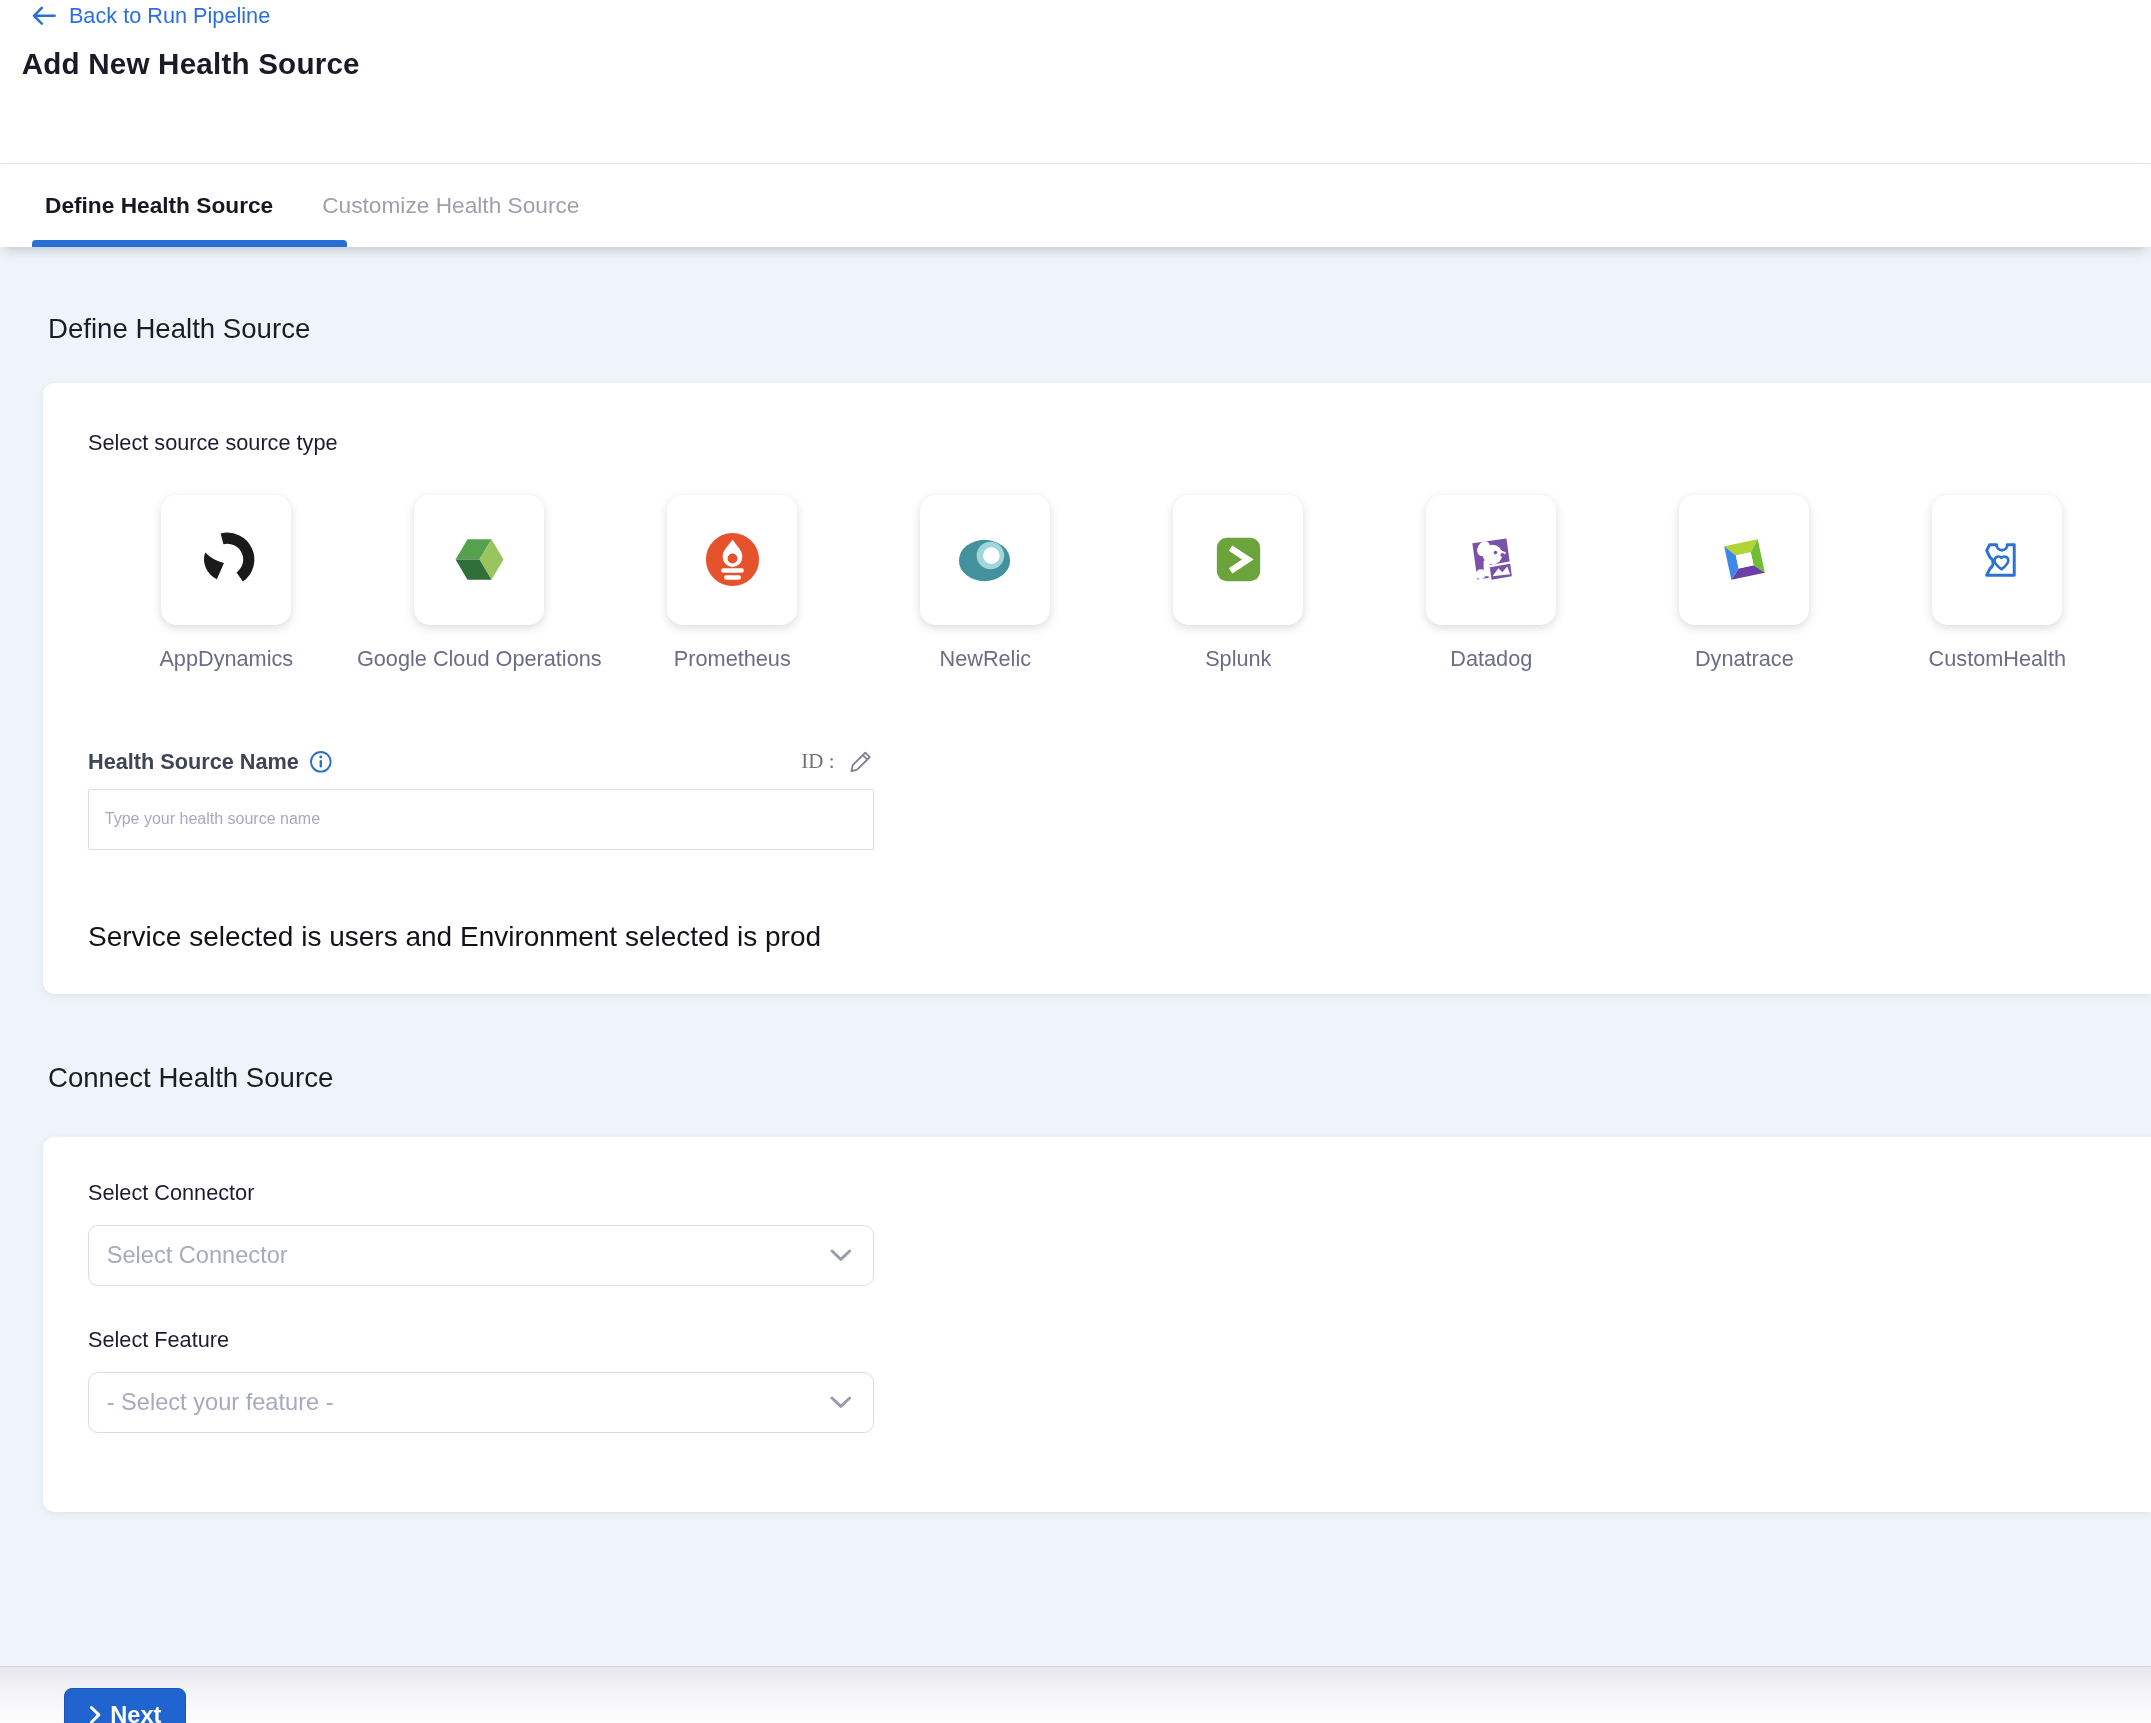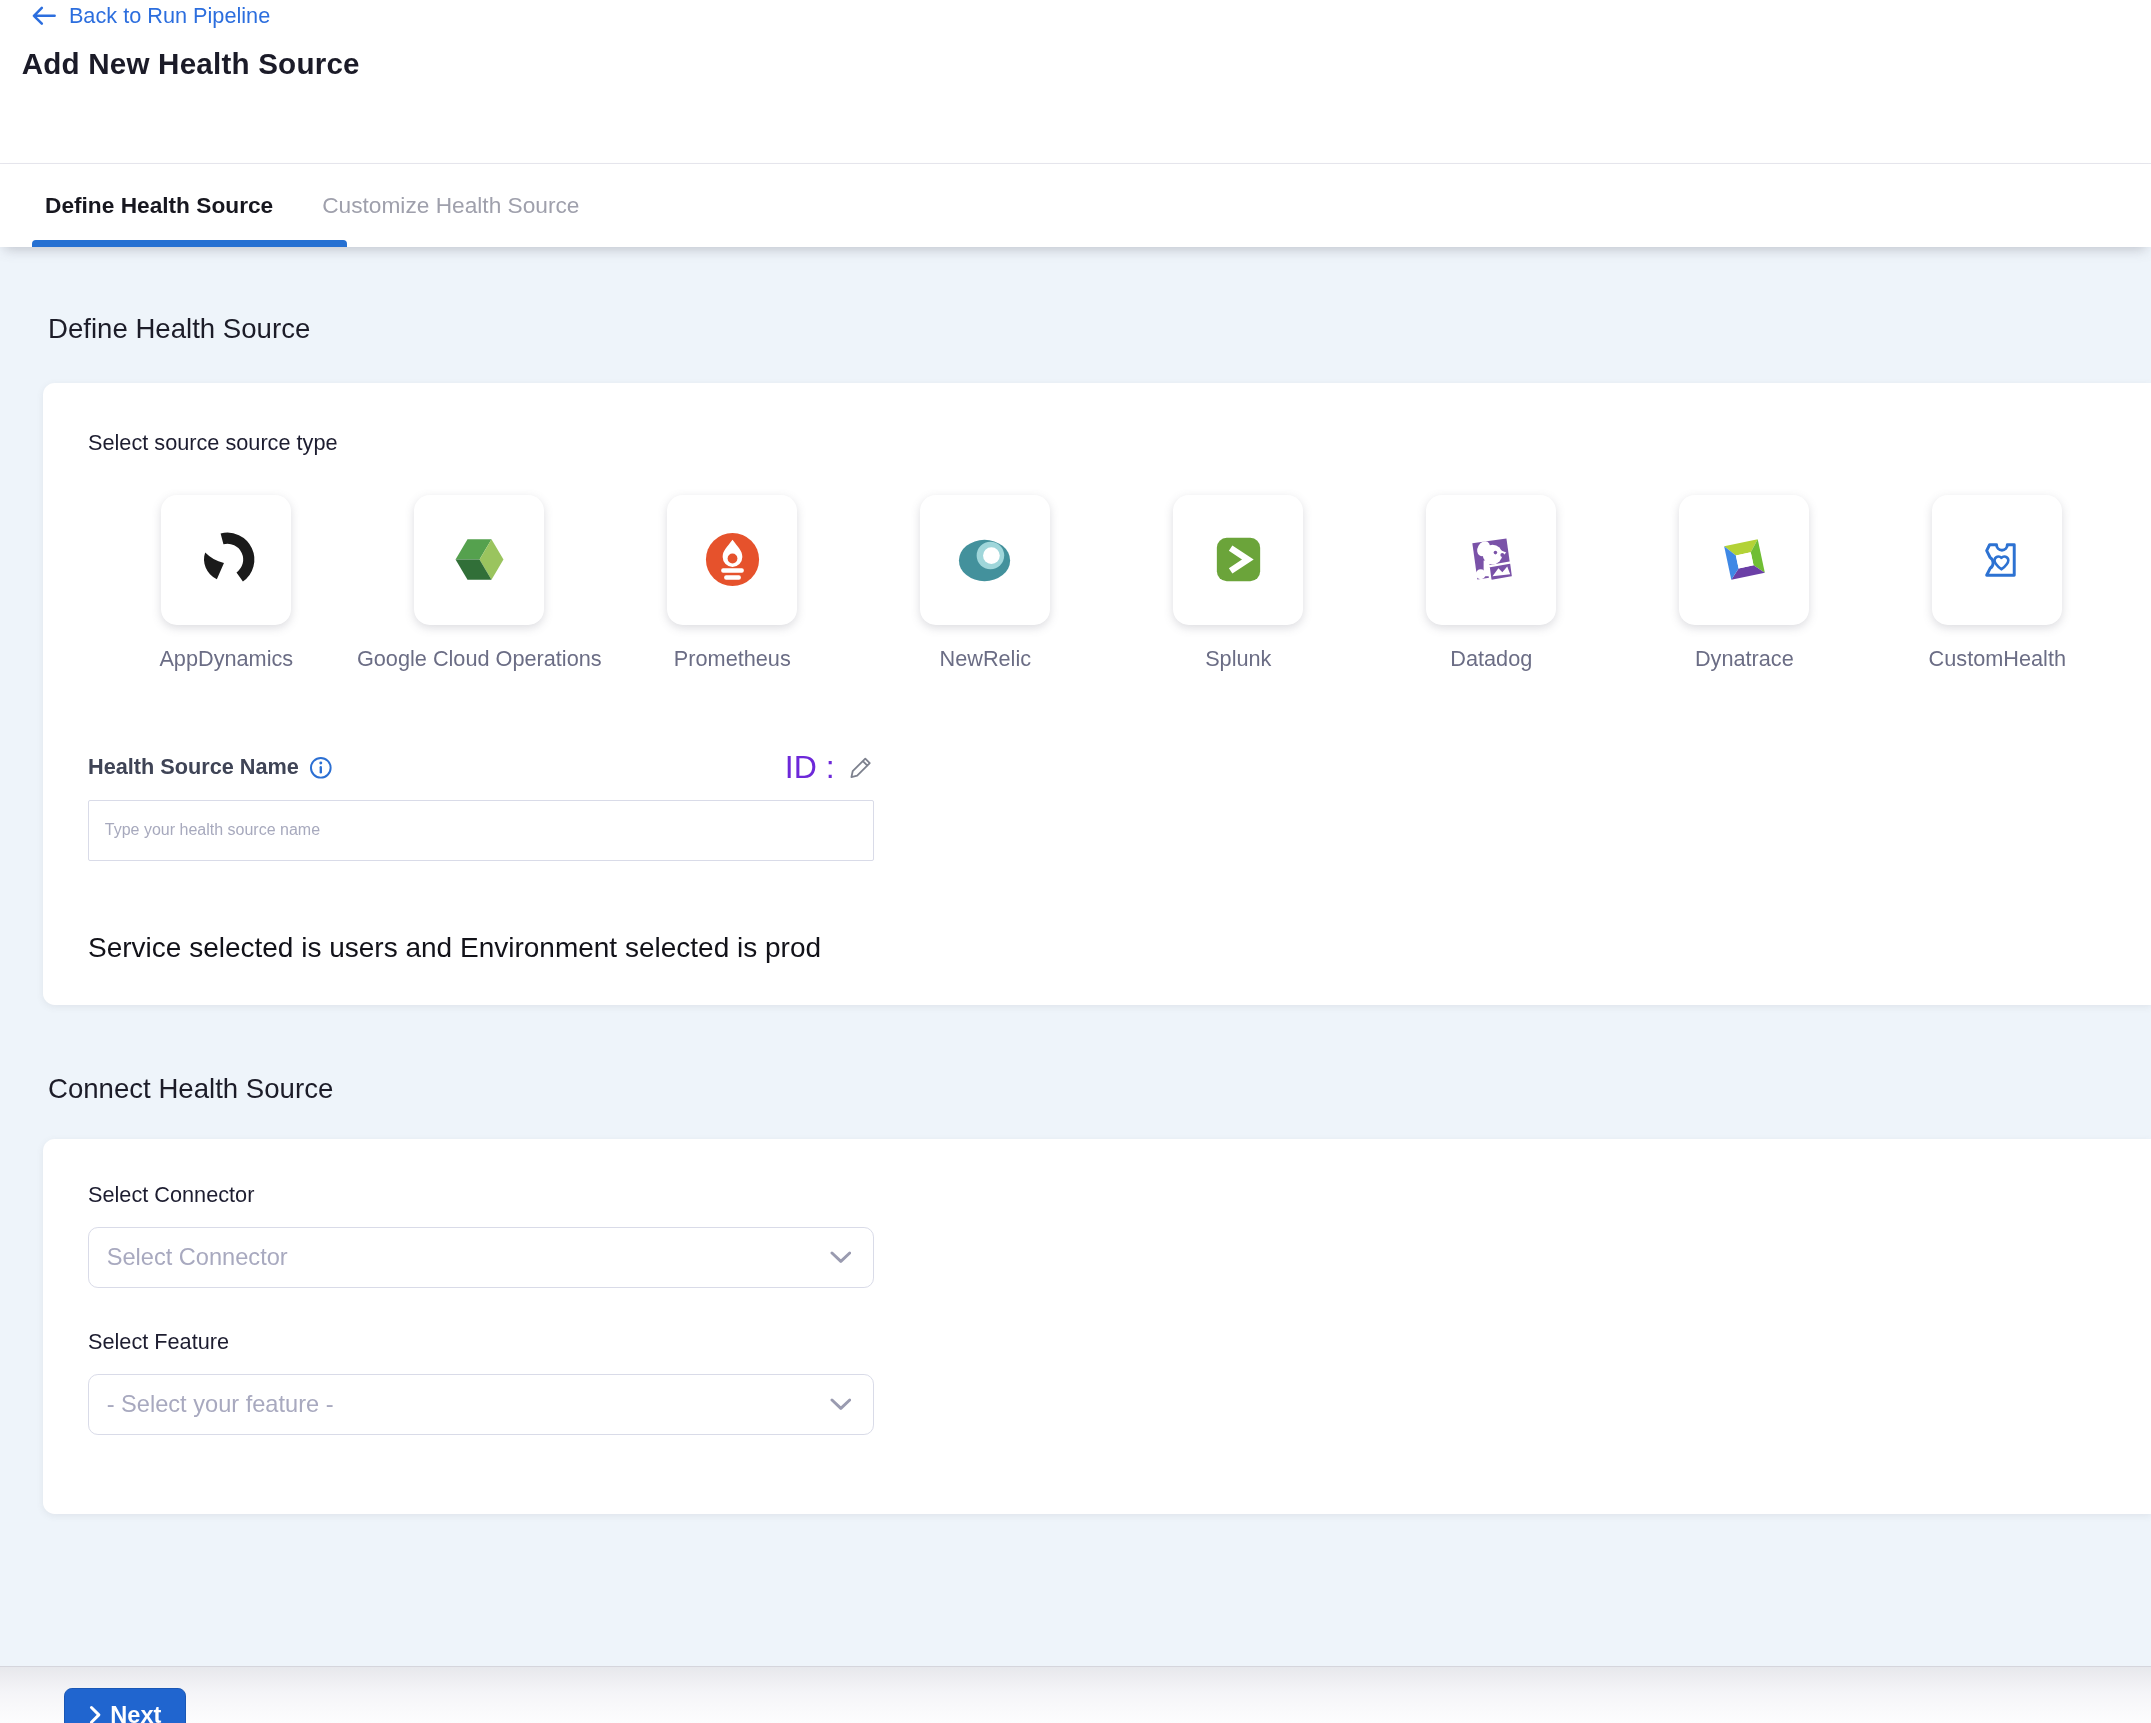--- a/index.html
+++ b/index.html
@@ -34,37 +34,37 @@
   .section-heading.first { padding-top: 65px; }
   .section-heading.second { margin-top: 67px; }
   .card {
     margin-left: 43px; margin-top: 38px;
     width: calc(100% - 43px);
     background: #fff; border-radius: 11.8px 0 0 11.8px;
     box-shadow: 0 2px 7.9px rgba(96,97,112,0.10);
     padding-left: 45px;
   }
   .card1 { padding-top: 47px; padding-bottom: 41px; margin-top: 38px; }
-  .card2 { margin-top: 34px; padding-top: 43px; padding-bottom: 79px; }
+  .card2 { margin-top: 43px; padding-top: 43px; padding-bottom: 79px; }
   .field-label { font-size: 21.7px; color: #1d1d30; line-height: 25.6px; }
   
   .tiles { display: flex; margin-left: 11.8px; margin-top: 39px; }
   .tile-item { width: 253px; display: flex; flex-direction: column; align-items: center; cursor: pointer; }
   .tile {
     width: 130px; height: 130px; background: #fff; border-radius: 15.8px;
     box-shadow: 0 3px 9.9px rgba(96,97,112,0.22);
     display: flex; align-items: center; justify-content: center;
   }
   .tile-label { margin-top: 21.7px; font-size: 21.7px; color: #6b6d85; line-height: 25.6px; text-align: center; }
   
   .name-row { width: 786px; margin-top: 77px; display: flex; justify-content: space-between; align-items: center; }
   .name-label-wrap { display: flex; align-items: center; gap: 9.9px; }
   .name-label { font-size: 21.7px; font-weight: 700; color: #3f4456; }
   .id-wrap { display: flex; align-items: center; gap: 13.8px; }
-  .id-label { font-size: 32px; color: #6d28d9; }
+  .id-label { font-size: 21px; color: #737373; font-family: Liberation Serif, serif; }
   .text-input {
     width: 786px; height: 61px; margin-top: 13.8px;
     border: 1px solid #d9dbe8; border-radius: 2px; background: #fff;
     padding: 0 15.8px; font-size: 16px; color: #1c1c28;
     font-family: "Liberation Sans", "DejaVu Sans", sans-serif;
     outline: none;
   }
   .text-input::placeholder { color: #a7a9bd; }
   .service-note { margin-top: 71px; font-size: 28px; font-weight: 500; color: #121219; }
   

